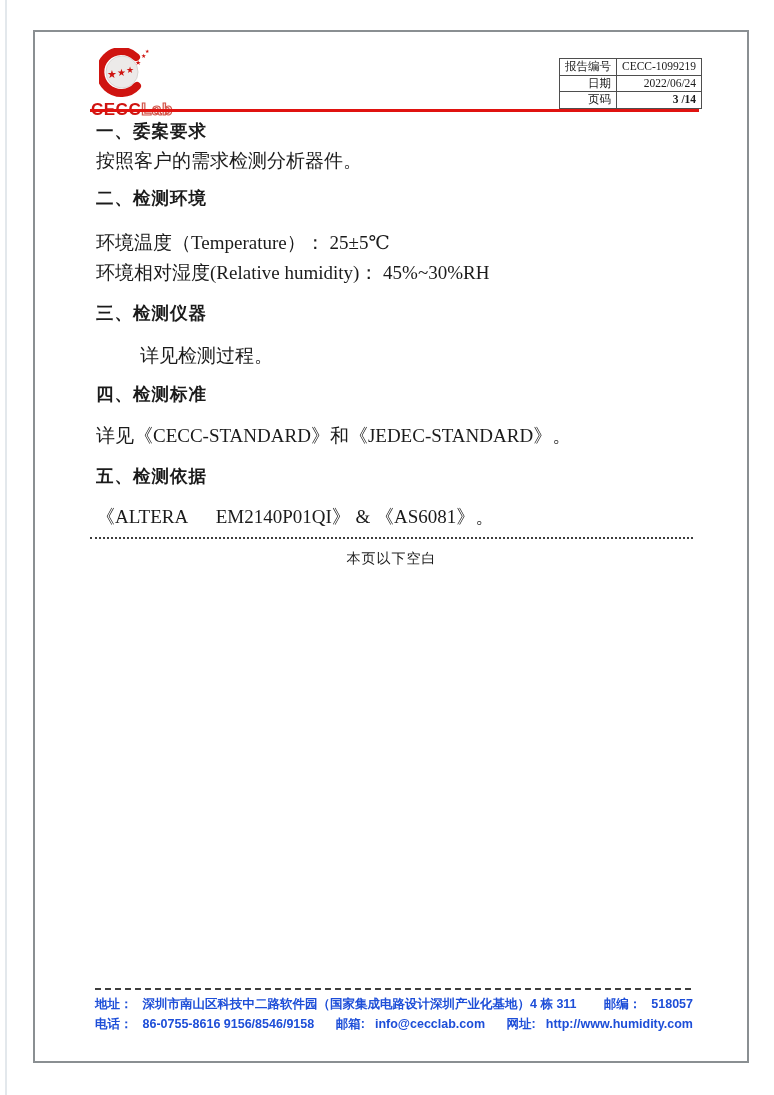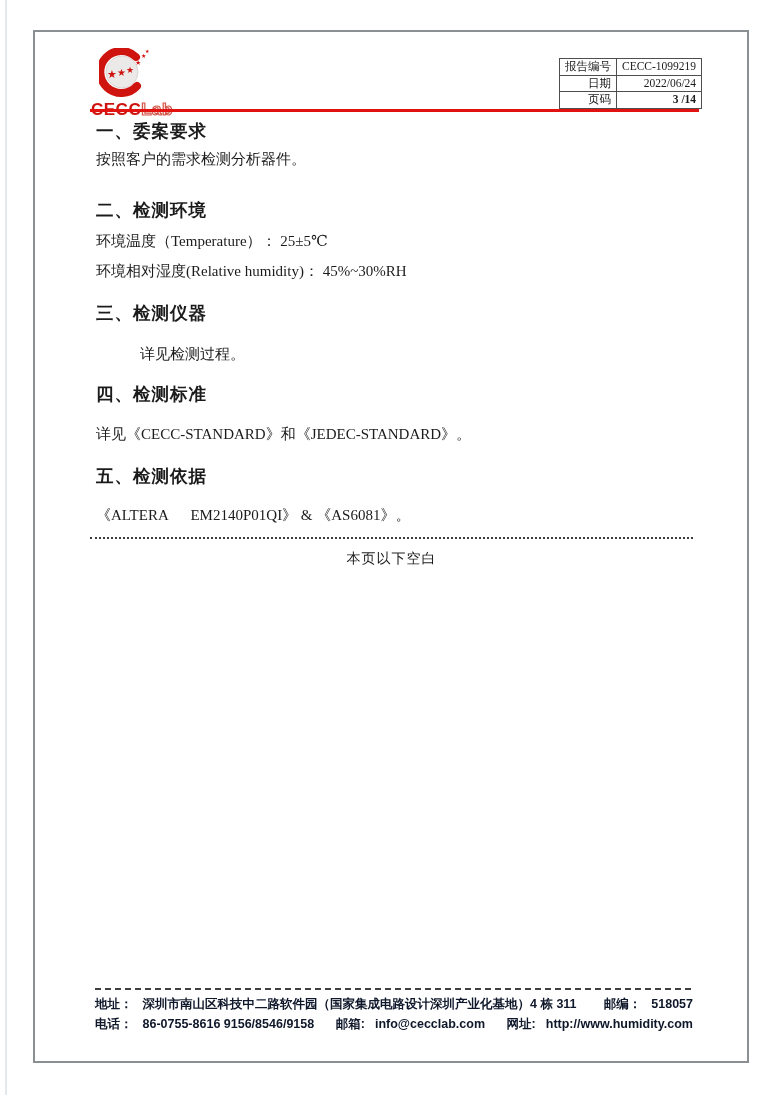--- a/index.html
+++ b/index.html
@@ -48,24 +48,24 @@
     background: #e01310;
   }
   
   .sec-h {
     position: absolute; left: 61px;
     font-size: 17.5px; font-weight: bold; letter-spacing: 1px;
     line-height: 1; white-space: nowrap;
   }
   .sec-p {
     position: absolute; left: 61px;
-    font-size: 15px; line-height: 1.2; white-space: pre;
+    font-size: 19px; line-height: 1.2; white-space: pre;
   }
   #h1 { top: 91px; }  #p1 { top: 118px; }
-  #h2 { top: 170px; text-align: center; } #p2a { top: 200px; } #p2b { top: 230px; }
+  #h2 { top: 158px; text-align: center; } #p2a { top: 200px; } #p2b { top: 230px; }
   #h3 { top: 273px; } #p3 { top: 313px; margin-left: 44px; }
   #h4 { top: 354px; } #p4 { top: 393px; }
   #h5 { top: 436px; } #p5 { top: 474px; }
   .dotted-rule {
     position: absolute; left: 55px; top: 498px; width: 603px; height: 9px;
     border-bottom: 2px dotted #3c3c3c;
   }
   .end-note {
     position: absolute; left: 55px; top: 518px; width: 603px;
     text-align: center; font-size: 14px; letter-spacing: 1px;
@@ -73,21 +73,21 @@
   
   .dashed-rule {
     position: absolute; left: 60px; top: 956px; width: 596px; height: 0;
     border-top: 2px dashed #3f3f3f;
   }
   .footer-line {
     position: absolute; left: 60px; width: 598px;
     font-family: "Liberation Sans", "DejaVu Sans", sans-serif;
     font-weight: bold; font-size: 12.5px; line-height: 1;
     display: flex; justify-content: space-between; white-space: nowrap;
-    color: #0f172a;
+    color: #1d4ed8;
   }
   #footer-line-1 { top: 966px; }
   #footer-line-2 { top: 986px; }
   .f-label { margin-right: 10px; }
   .f-group { display: flex; }
 </style>
 </head>
 <body>
 
 <div class="scan-edge"></div>

